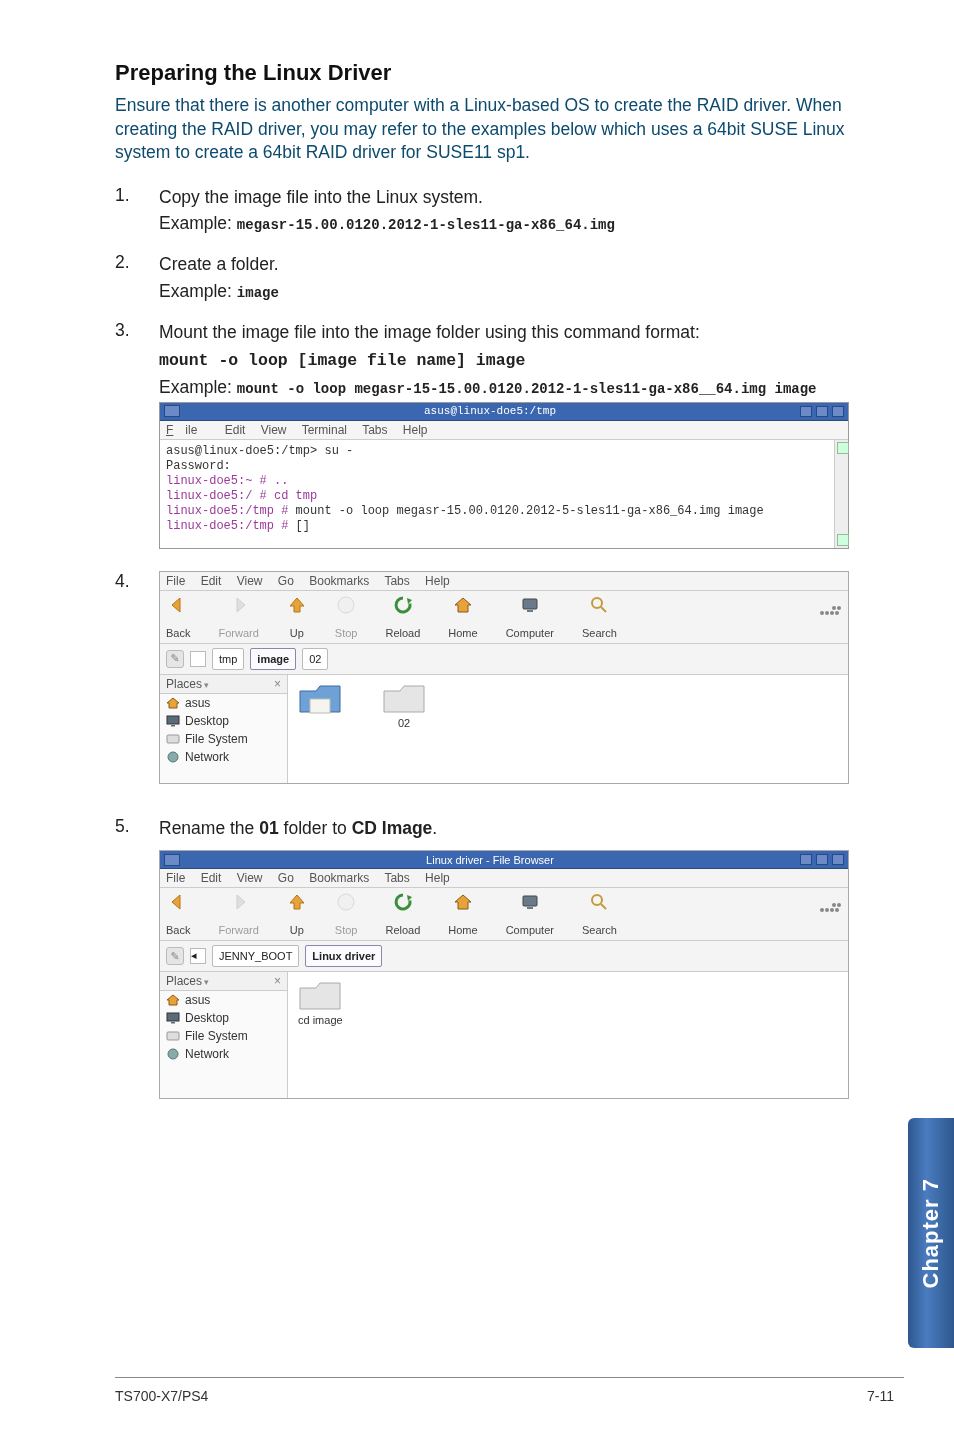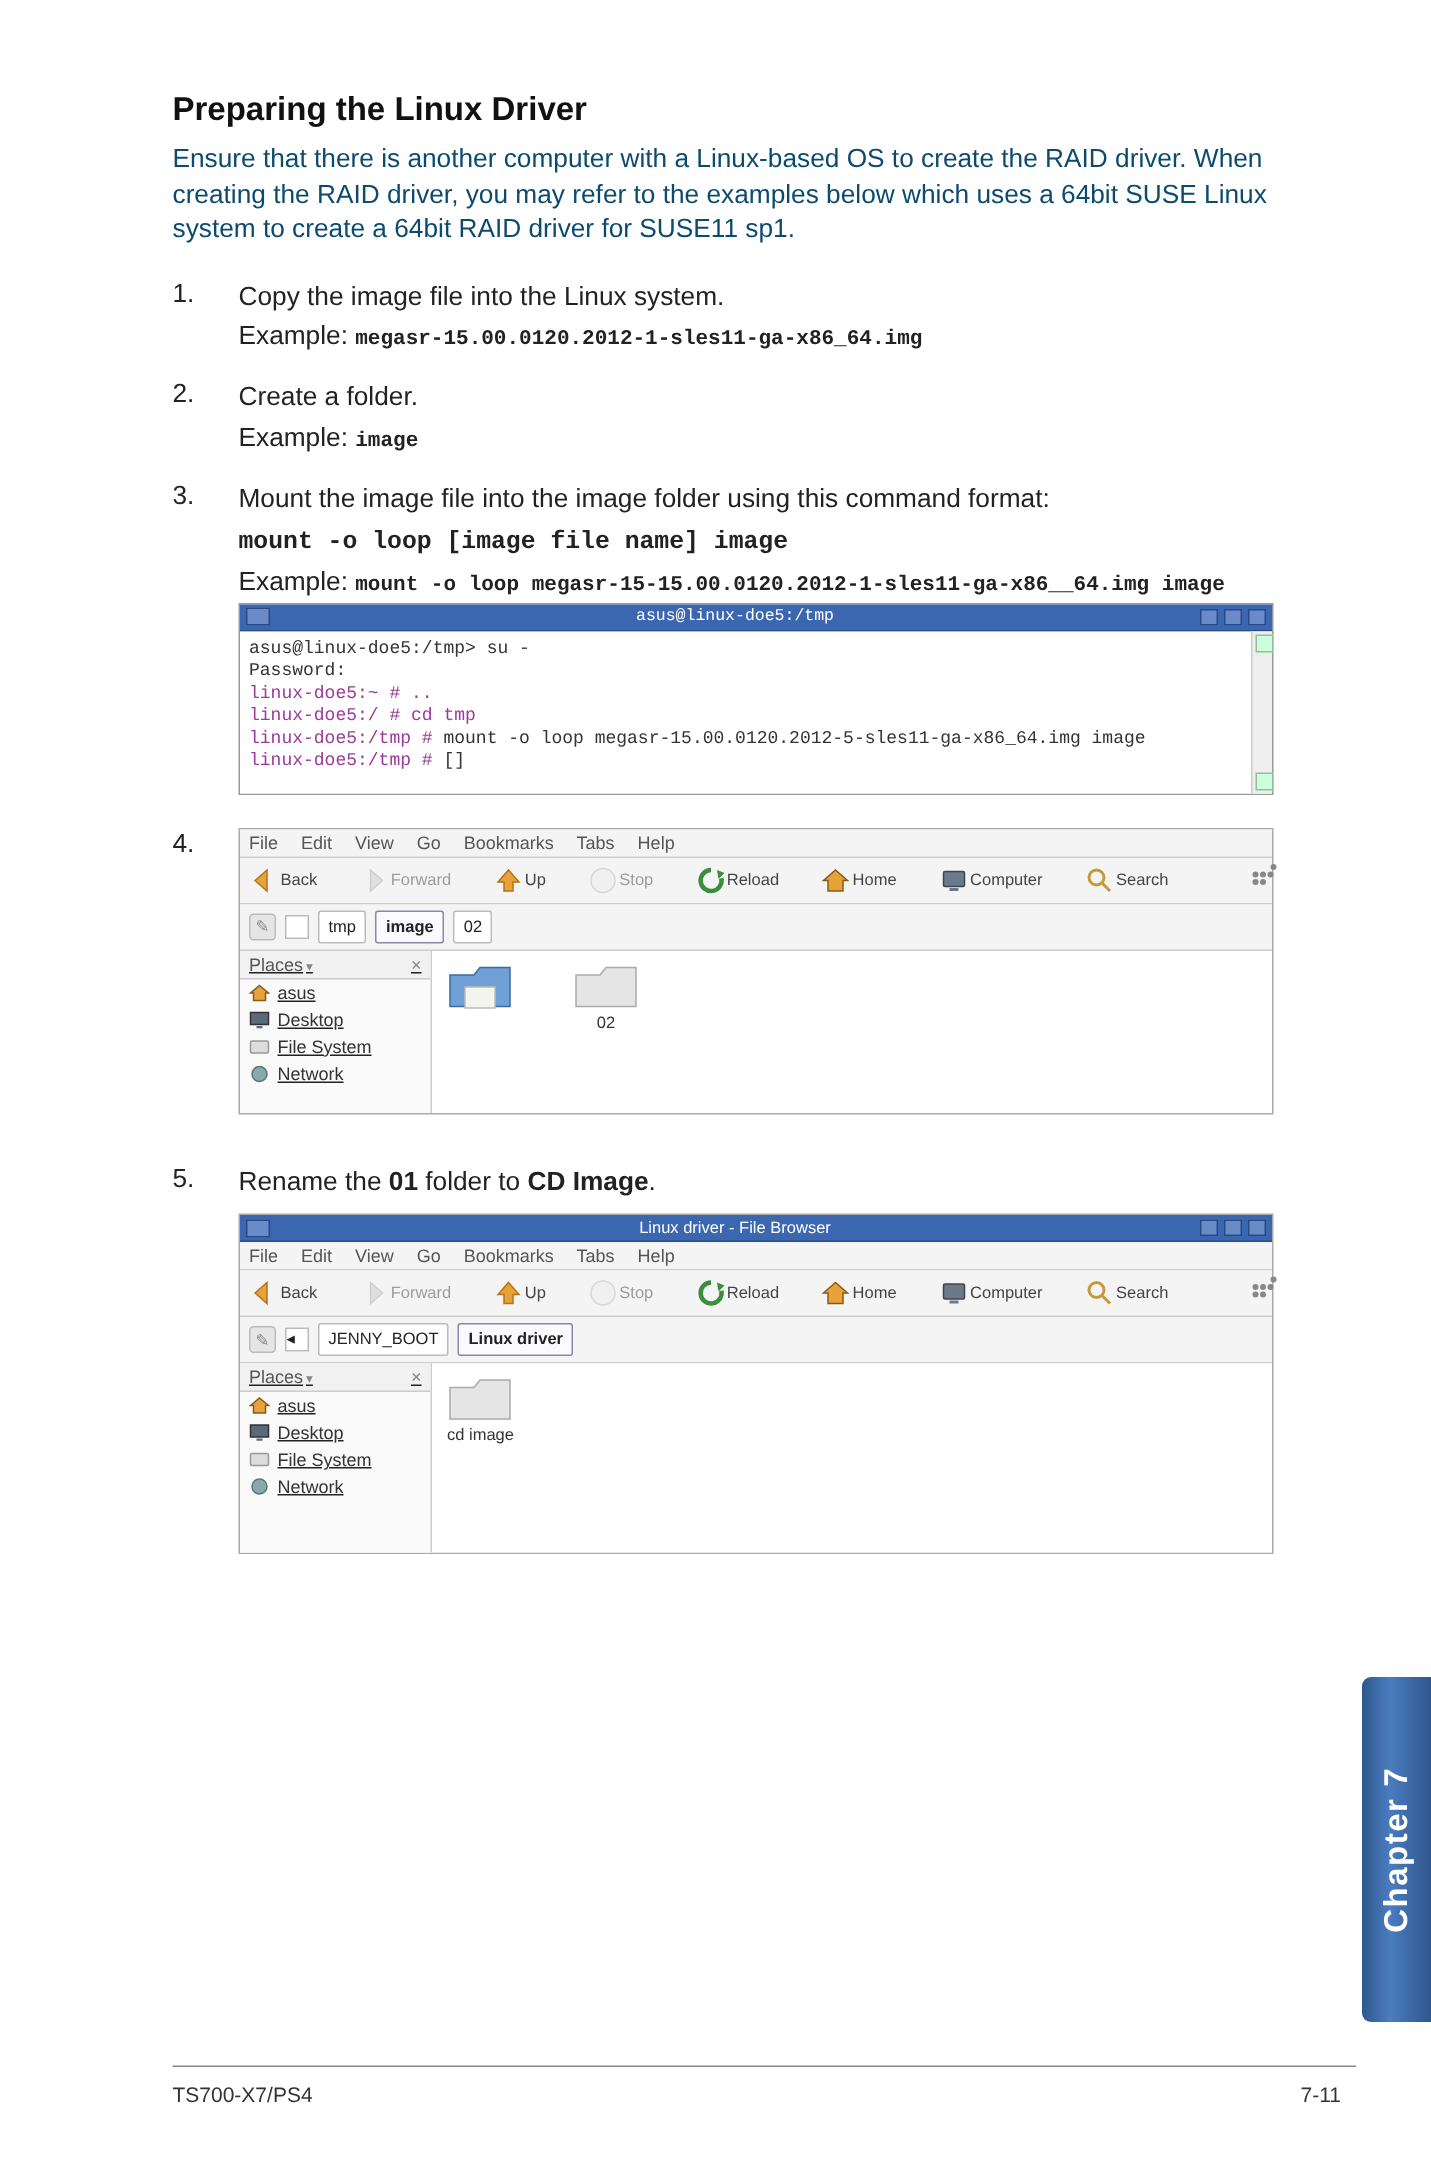--- a/index.html
+++ b/index.html
@@ -118,21 +118,21 @@
   .fb-toolbar {
     background: #f4f4f4;
     border-bottom:1px solid #ccc;
     padding: 4px 6px 4px 6px;
     display:flex;
     align-items:center;
     gap: 28px;
     font-size: 11px;
     color:#444;
   }
-  .fb-btn { display:flex; align-items:center; gap:1px; }
+  .fb-btn { display:flex; flex-direction:column; align-items:center; gap:12px; }
   .fb-btn .icon { width:20px; height:20px; }
   .fb-btn.disabled { opacity: 0.5; }
   .sep { flex:1; }
   .gnome-logo {
     width: 22px; height:22px; display:flex; flex-wrap:wrap; align-content:flex-start; gap:1px;
   }
   .gnome-logo span { width:4px; height:4px; background:#888; border-radius:50%; display:block; }
   .gnome-logo span:nth-child(1){ margin-left:12px; }
 
   .fb-path {
@@ -147,21 +147,20 @@
   .fb-path .pencil { width:18px;height:18px;background:#e5e5e5;border:1px solid #bbb;border-radius:3px;display:flex;align-items:center;justify-content:center;color:#888; }
   .fb-path .crumb { border:1px solid #bbb; padding:4px 6px; background:#fff; border-radius:2px; }
   .fb-path .crumb.active { border:1px solid #88a; background:#fafaff; font-weight:bold; }
   .fb-body { display:flex; height: 108px; background:#fff; }
   .fb-body.tall { height: 126px; }
   .fb-side {
     width: 128px;
     border-right:1px solid #ccc;
     background:#fafafa;
     font-size:12px;
-    text-decoration:underline;
   }
   .fb-side .places-hdr{
     display:flex; justify-content:space-between; align-items:center;
     padding:2px 6px; border-bottom:1px solid #ccc; color:#555; background:#f1f1f1;
   }
   .fb-side .places-hdr .dd::after{content:"▾"; color:#888; font-size:9px; margin-left:2px;}
   .fb-side .places-hdr .x { color:#888; cursor:default; }
   .fb-side .item { display:flex; align-items:center; gap:5px; padding:2px 6px; color:#333; }
   .fb-side .item .icon { width:14px; height:12px; }
   .fb-content { flex:1; padding: 6px 10px; display:flex; gap:40px; align-items:flex-start; }
@@ -247,20 +246,28 @@
       <div class="terminal-shot">
         <div class="titlebar">
           <div class="tb-left"></div>
           <div class="tb-title">asus@linux-doe5:/tmp</div>
           <div class="tb-btns">
             <span></span>
             <span></span>
             <span></span>
           </div>
         </div>
+        <div class="term-menu">
+          <span><span class="u">F</span><span>ile</span></span>
+          <span>Edit</span>
+          <span>View</span>
+          <span>Terminal</span>
+          <span>Tabs</span>
+          <span>Help</span>
+        </div>
         <div class="term-body">
           <div>asus@linux-doe5:/tmp&gt; su -</div>
           <div>Password:</div>
           <div class="purple">linux-doe5:~ # ..</div>
           <div class="purple">linux-doe5:/ # cd tmp</div>
           <div><span class="purple">linux-doe5:/tmp #</span><span> mount -o loop megasr-15.00.0120.2012-5-sles11-ga-x86_64.img image</span></div>
           <div><span class="purple">linux-doe5:/tmp #</span><span> []</span></div>
           <div class="scroll"></div>
         </div>
       </div>

